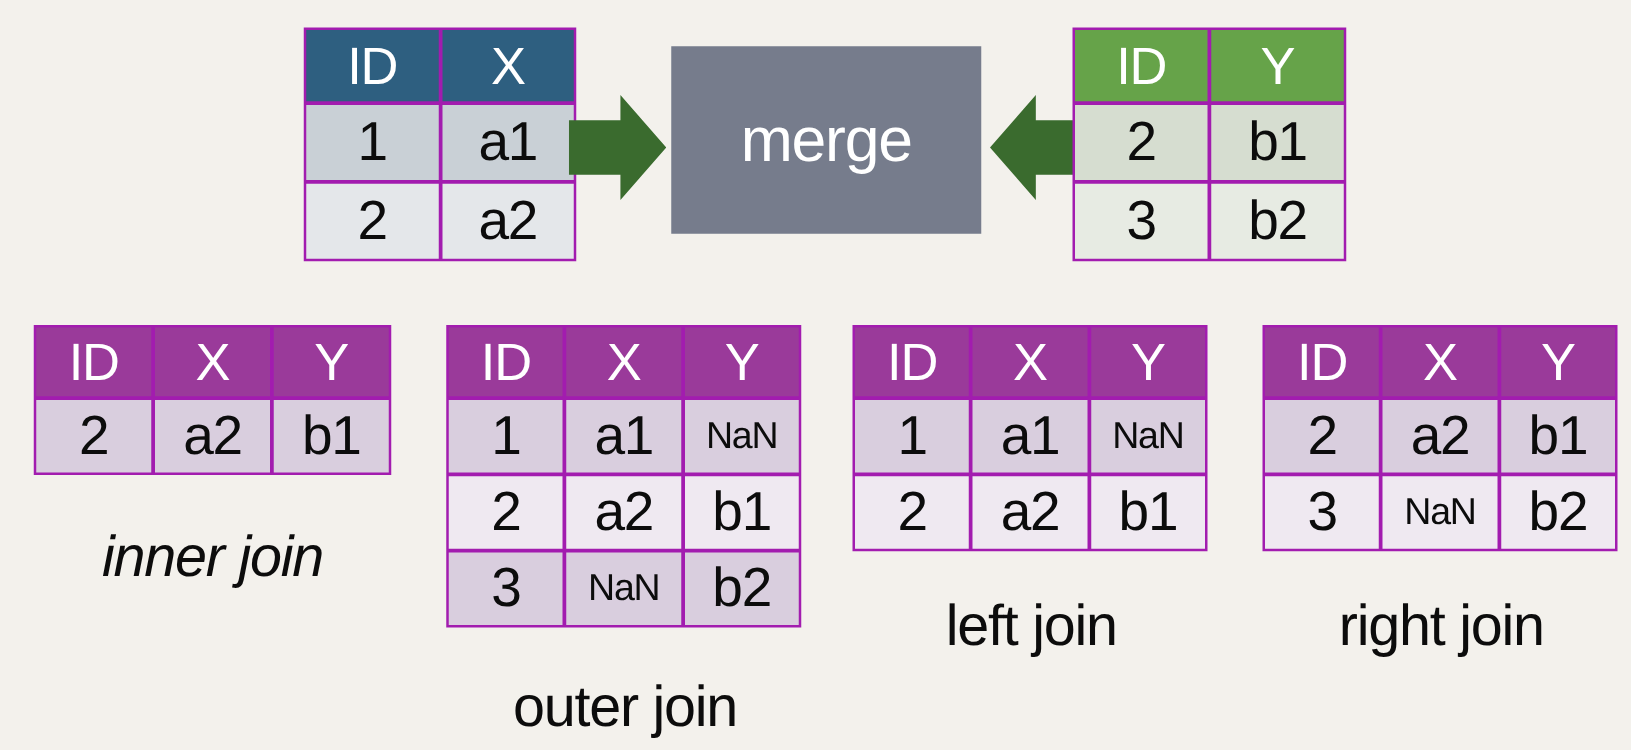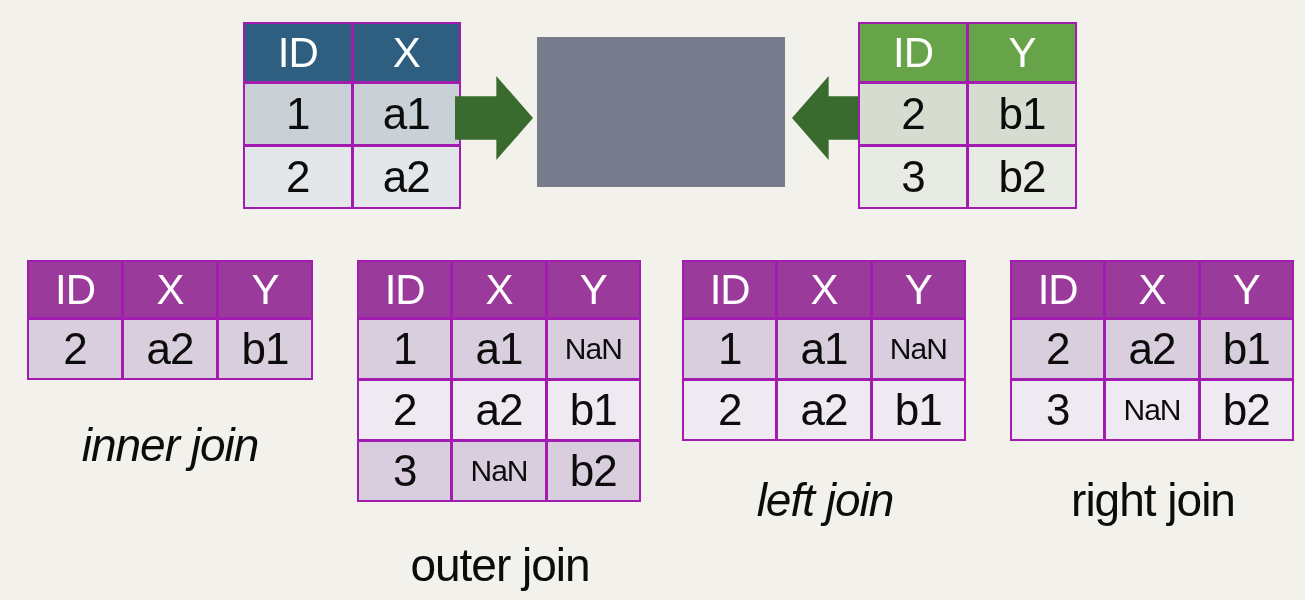--- a/index.html
+++ b/index.html
@@ -56,20 +56,21 @@
       <div class="cell head" style="background: rgb(46, 95, 128);">X</div>
       <div class="cell" style="background: rgb(201, 208, 214);">1</div>
       <div class="cell" style="background: rgb(201, 208, 214);">a1</div>
       <div class="cell" style="background: rgb(228, 231, 234);">2</div>
       <div class="cell" style="background: rgb(228, 231, 234);">a2</div>
     </div>
 
   <div class="arrow arrow-right" style="left: 455px; top: 76px; background: rgb(58, 107, 46);"></div>
 
   <div class="merge-box" style="background: rgb(118, 124, 140); color: rgb(255, 255, 255);">
+    <div>merge</div>
   </div>
 
   <div class="arrow arrow-left" style="left: 792px; top: 76px; background: rgb(58, 107, 46);"></div>
 
   <div class="tbl top" style="left: 858px; top: 22px; width: 219px; grid-template-columns: repeat(2, 1fr);">
       <div class="cell head" style="background: rgb(102, 163, 73);">ID</div>
       <div class="cell head" style="background: rgb(102, 163, 73);">Y</div>
       <div class="cell" style="background: rgb(214, 221, 208);">2</div>
       <div class="cell" style="background: rgb(214, 221, 208);">b1</div>
       <div class="cell" style="background: rgb(231, 235, 227);">3</div>
@@ -121,17 +122,17 @@
       <div class="cell" style="background: rgb(217, 206, 222);">b1</div>
       <div class="cell" style="background: rgb(239, 233, 241);">3</div>
       <div class="cell nan" style="background: rgb(239, 233, 241);">NaN</div>
       <div class="cell" style="background: rgb(239, 233, 241);">b2</div>
     </div>
 
   <div class="join-label" style="left:10px;top:418px;width:320px;font-style:italic;">inner join</div>
 
   <div class="join-label" style="left:345px;top:538px;width:310px;">outer join</div>
 
-  <div class="join-label" style="left:670px;top:473px;width:310px;font-style:italic;">left join</div>
+  <div class="join-label" style="left:670px;top:473px;width:310px;">left join</div>
 
   <div class="join-label" style="left:998px;top:473px;width:310px;">right join</div>
 
 </div>
 
 </body></html>

